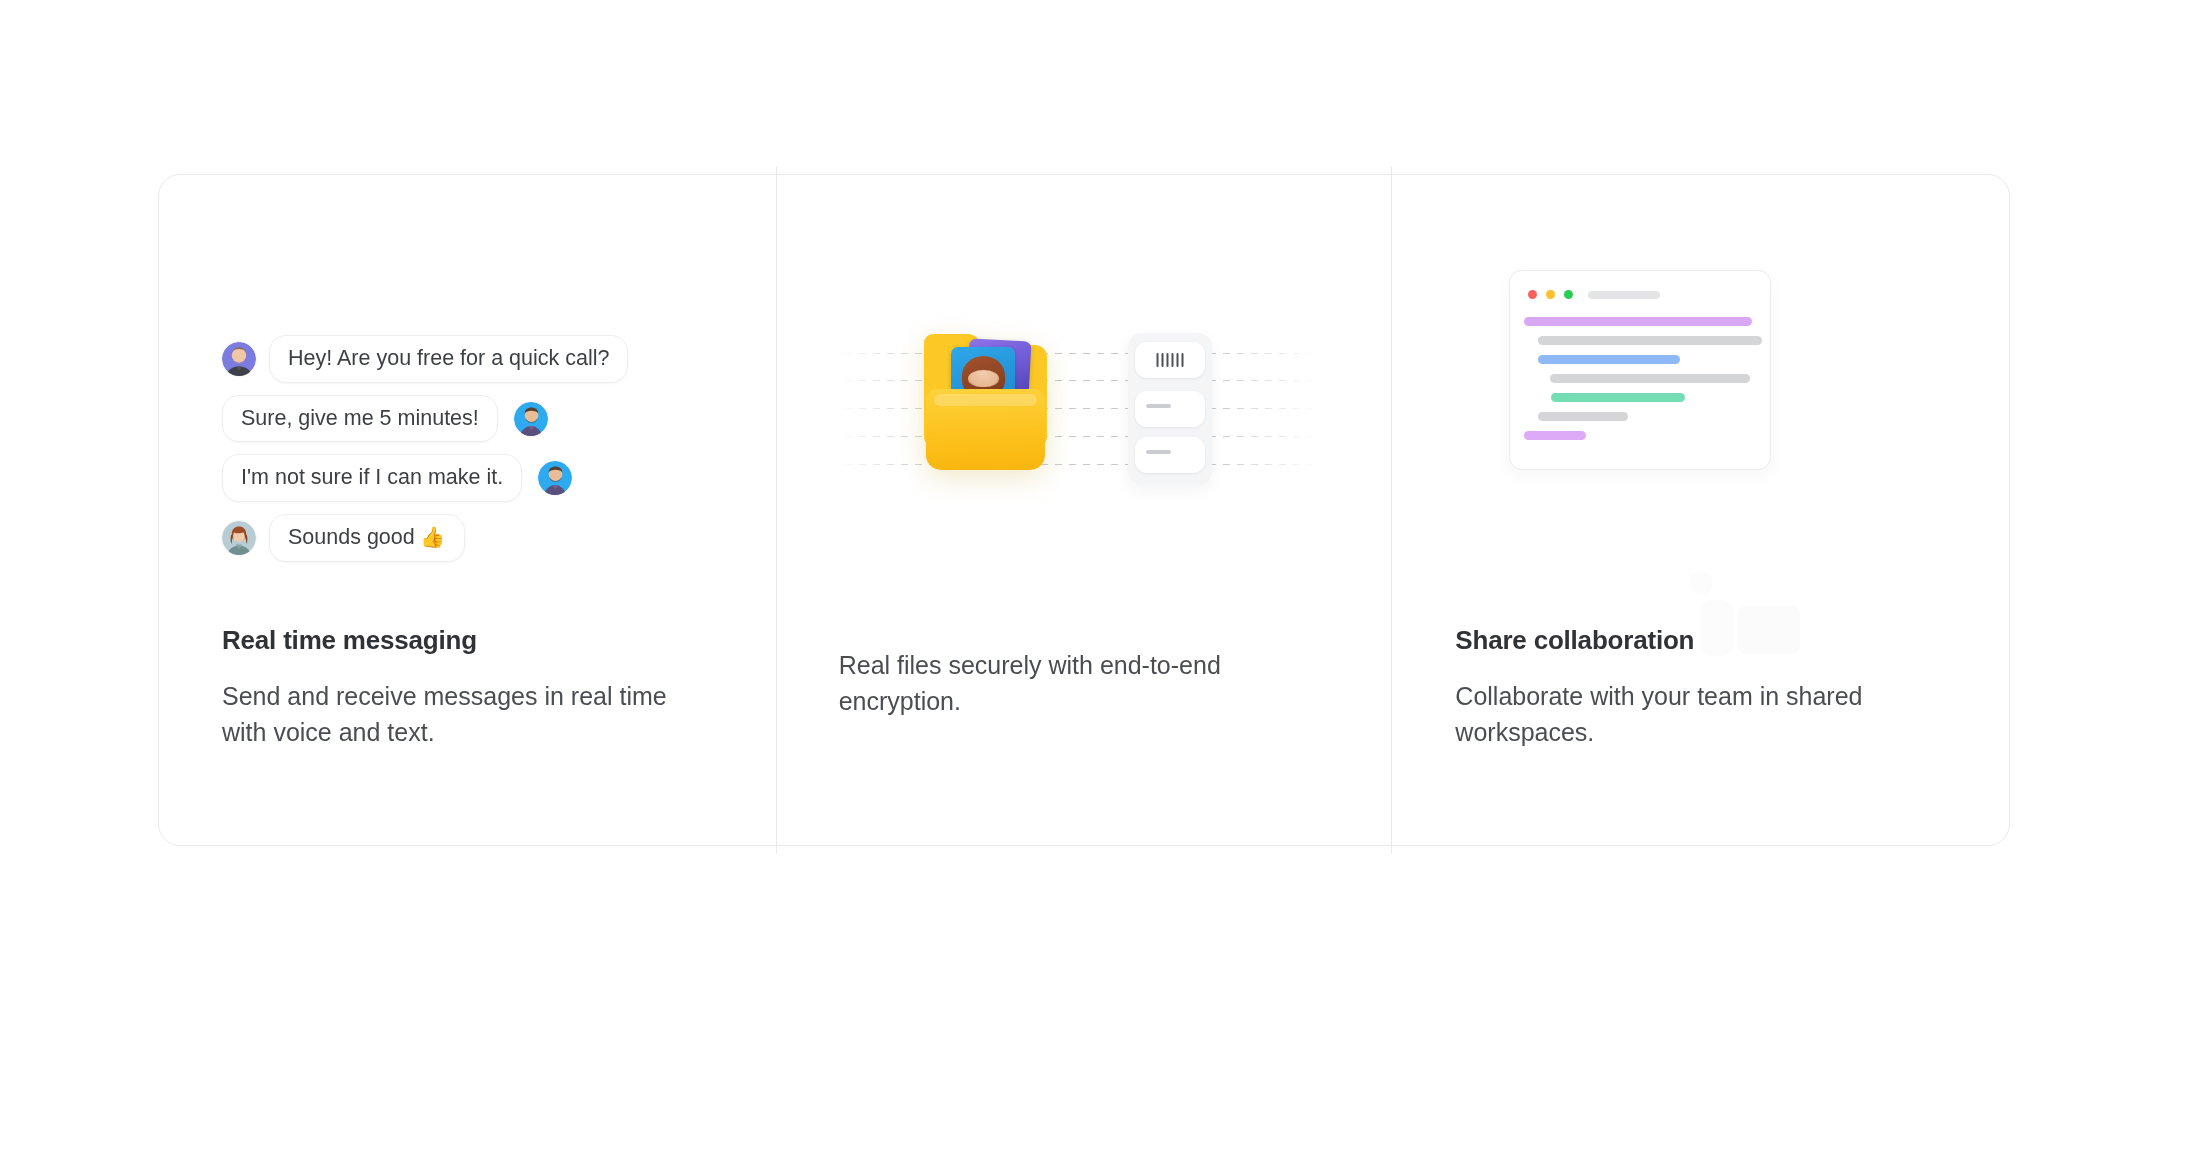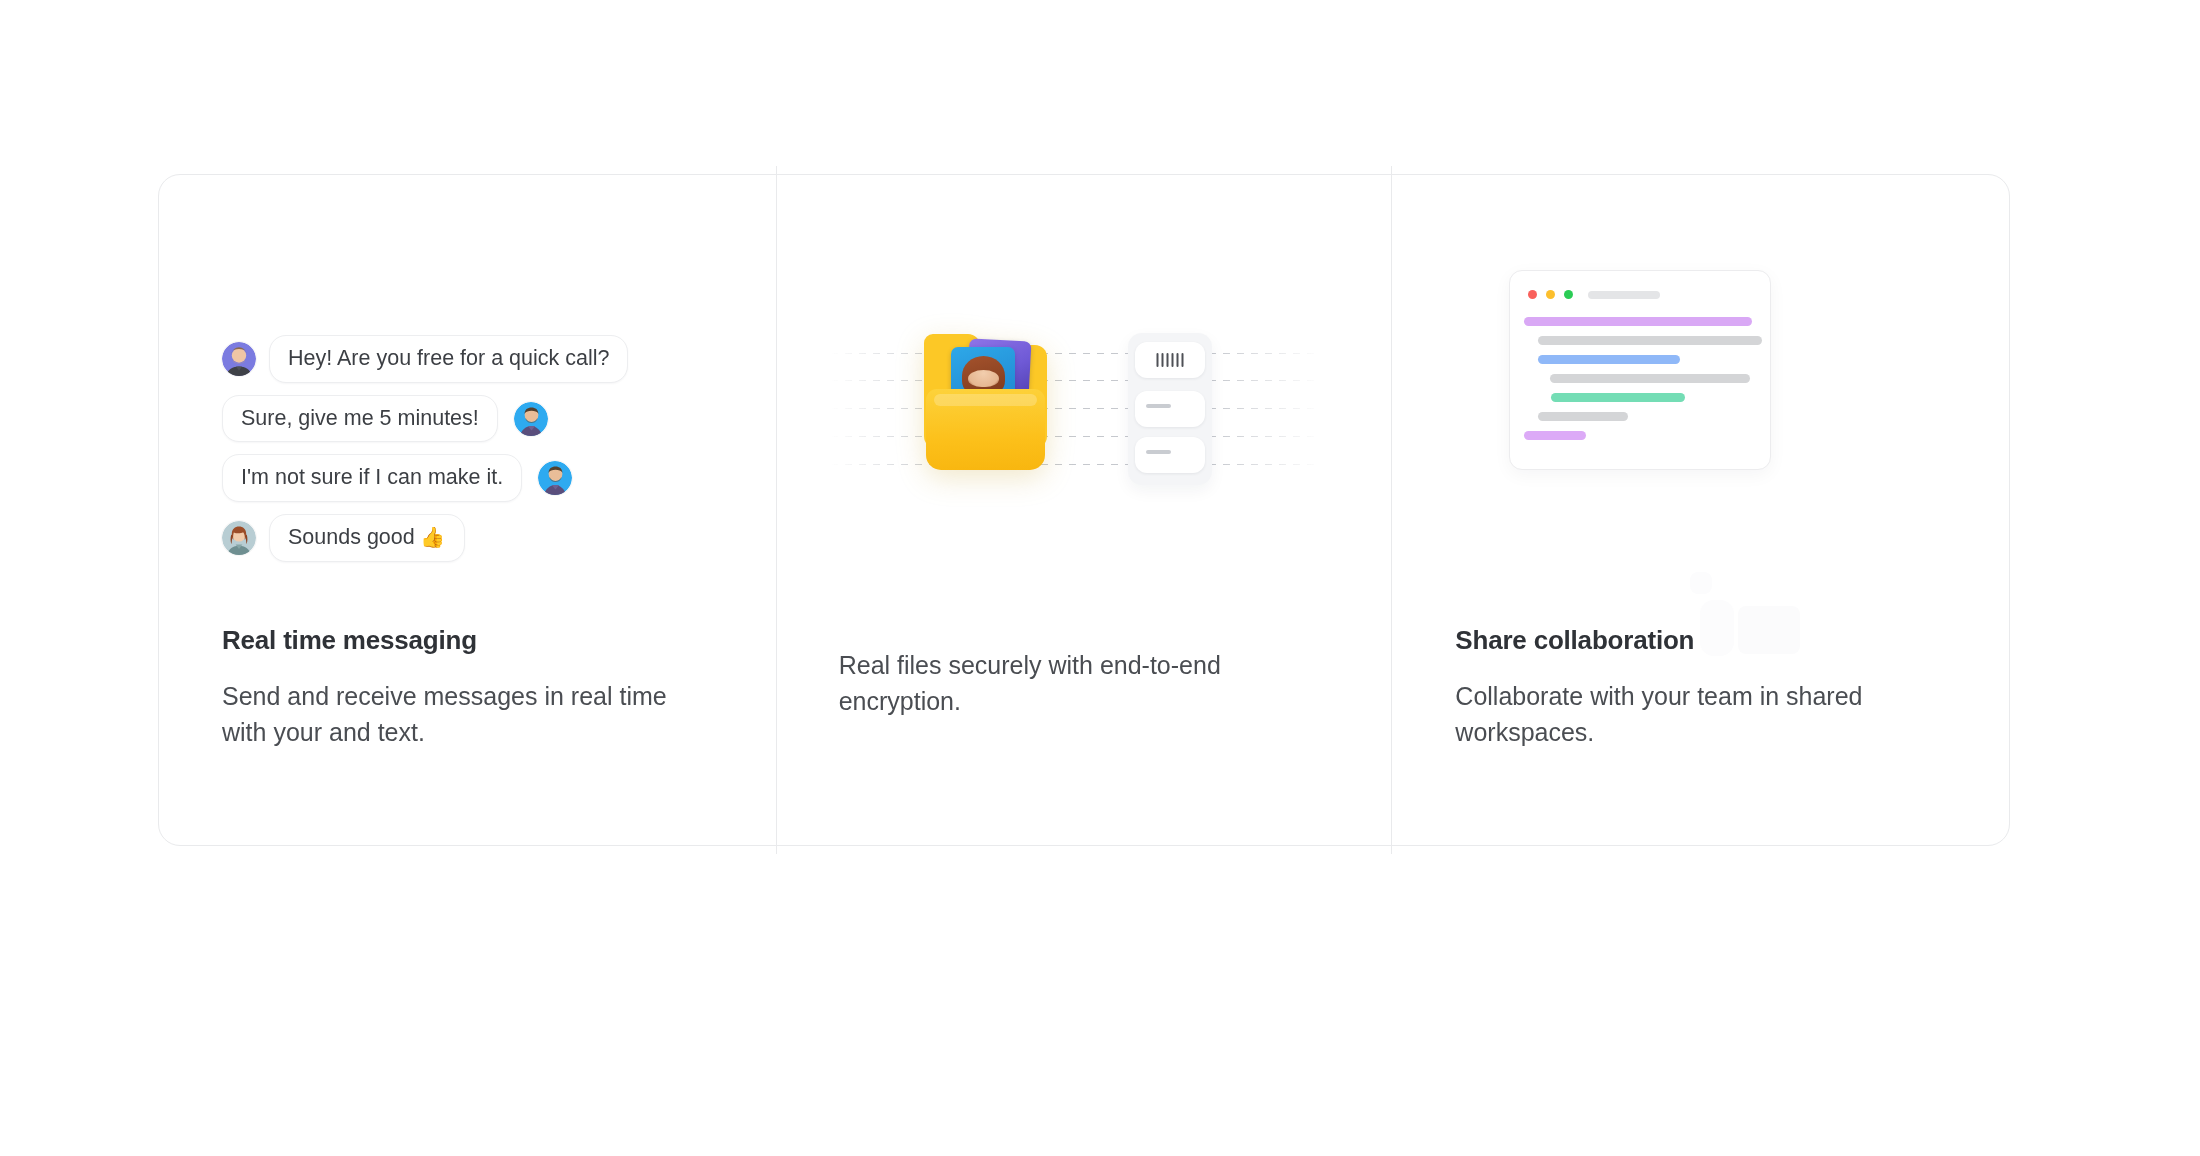--- a/index.html
+++ b/index.html
@@ -396,21 +396,21 @@
               </svg>
             </div>
             <div class="bubble"><span>Sounds good </span><span class="emoji">👍</span></div>
           </div>
 
         </div>
       </div>
 
       <div class="card-copy">
         <div class="card-title">Real time messaging</div>
-        <div class="card-desc">Send and receive messages in real time with your and text.</div>
+        <div class="card-desc">Send and receive messages in real time with voice and text.</div>
       </div>
     </div>
 
     <div class="card divided">
       <div class="card-art">
         <div class="folder-scene">
 
           <div class="dash-lines">
             <i></i>
             <i></i>

